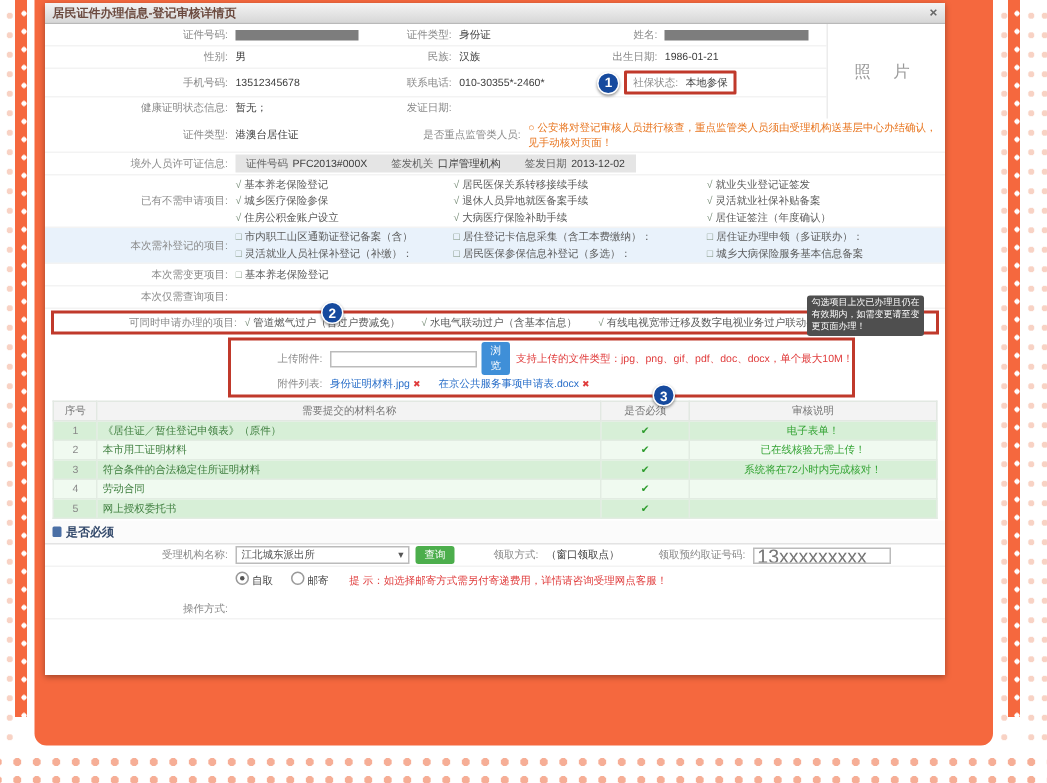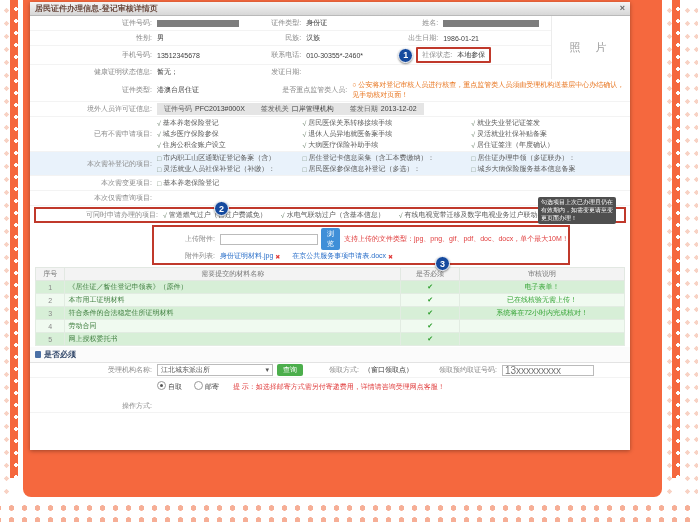--- a/index.html
+++ b/index.html
@@ -47,21 +47,21 @@
   .permit .k{color:#666;margin-right:3px}
   .ckgrid{display:grid;grid-template-columns:31% 36% 33%;row-gap:1px;flex:1}
   .ck{display:flex;align-items:center;gap:2px;color:#5a5a5a;white-space:nowrap;overflow:hidden}
   .glyph{color:#7b8f7b;flex:none}
   .blueband{background:#e9f2fb}
   .jointrow{border:2px solid #c0392b;margin:1px 4px;padding:1px 4px;display:flex;align-items:center;position:relative}
   .jointrow .ck{margin-right:14px}
   .box3{border:2px solid #c0392b;margin:2px 4px 2px 122px;width:408px;padding:1px 3px;position:relative}
   .box3 .srow{display:flex;align-items:center;min-height:12px}
   .lab60{width:58px;min-width:58px}
-  input.txt{border:1px solid #bbb;height:9px;font-size:10px;padding:0 2px;
+  input.txt{border:1px solid #bbb;height:9px;font-size:13px;padding:0 2px;
     font-family:"Liberation Sans",sans-serif}
   .btn{border:none;color:#fff;font-size:7px;padding:1px 6px;border-radius:2px;cursor:pointer;
     font-family:"Liberation Sans",sans-serif}
   .btn.blue{background:#3f8fd8}.btn.green{background:#4cae4c}
   .rednote{color:#e03c3c;margin-left:4px;white-space:nowrap}
   .link{color:#2a6fc9;margin-right:2px}
   .del{color:#e03c3c;margin-right:12px;font-size:6px}
   .tooltip{position:absolute;right:14px;top:118px;width:72px;background:#4f4f4f;color:#fff;
     font-size:6px;line-height:1.3;padding:2px 3px;border-radius:2px;z-index:5}
   

